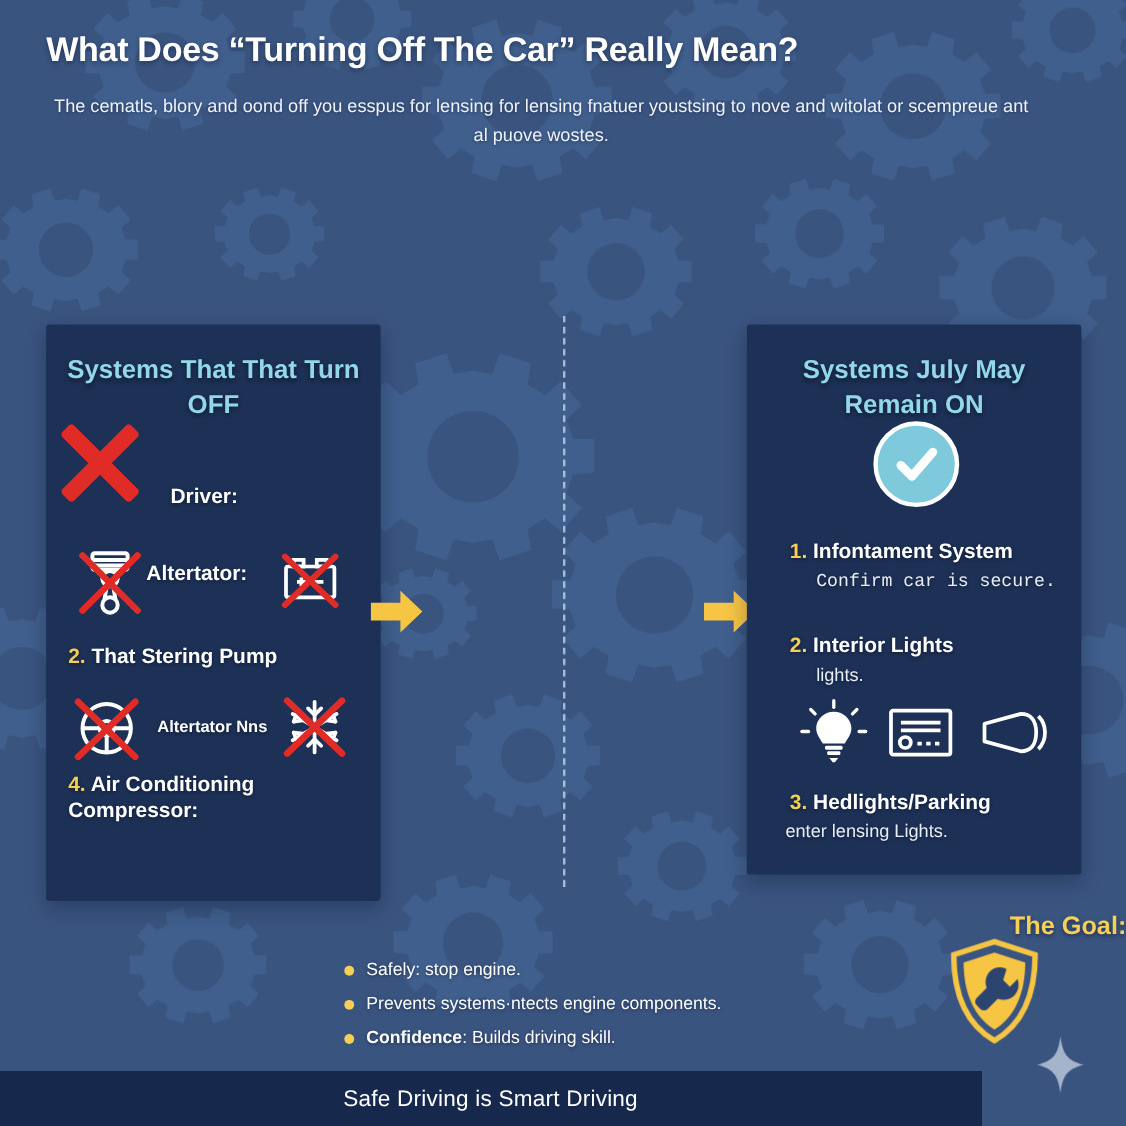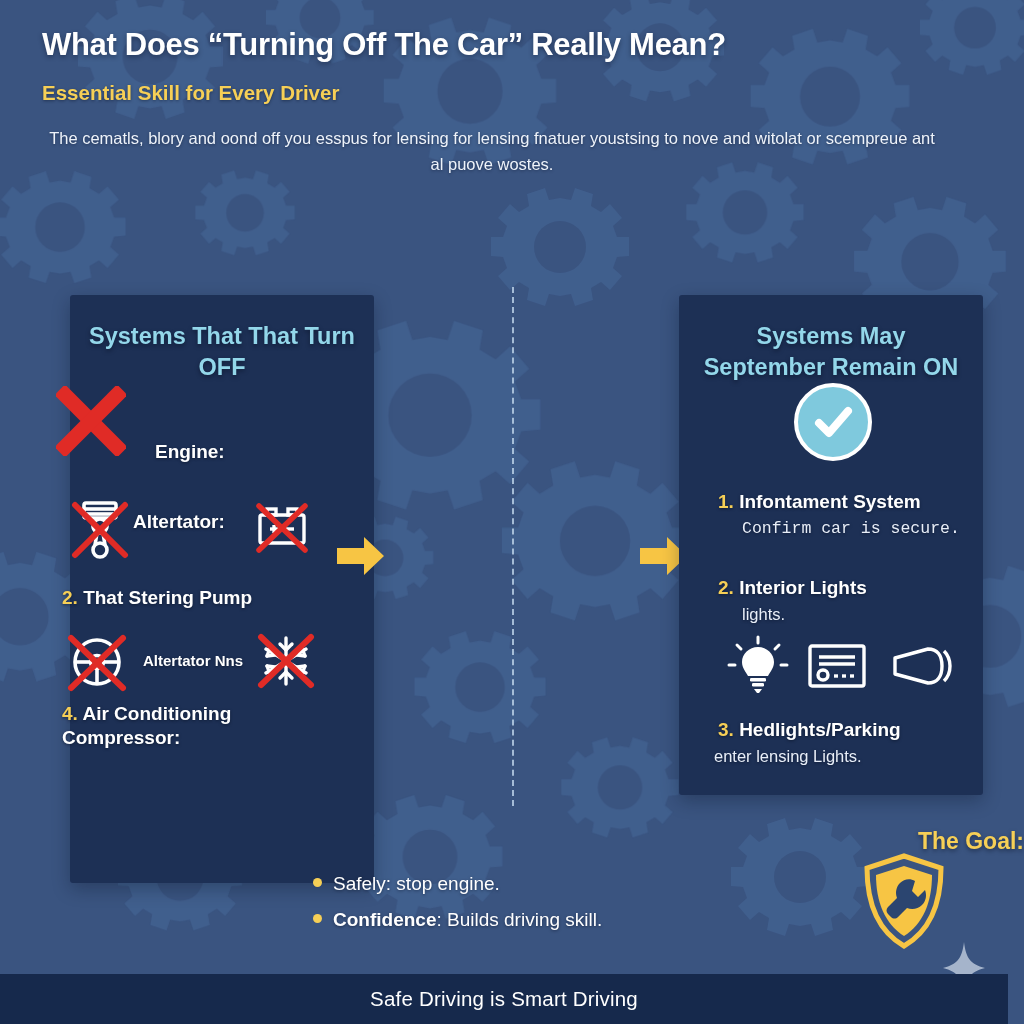--- a/index.html
+++ b/index.html
@@ -56,21 +56,21 @@
   }
 
   
   .panel {
     position:absolute;
     background:#1d3055;
     border-radius:3px;
     box-shadow:0 6px 18px rgba(8,16,34,.30);
     overflow:hidden;
   }
-  #panel-off   { left:42px;  top:295px; width:304px; height:588px;margin-left:28px; }
+  #panel-off   { left:42px;  top:295px; width:304px; height:524px; }
   #panel-on    { left:679px; top:295px; width:304px; height:500px; }
 
   .panel-title {
     color:#93d7ea;
     font-size:23.5px;
     font-weight:bold;
     text-align:center;
     line-height:1.32;
     padding:26px 18px 0 18px;
     text-shadow:0 2px 4px rgba(5,12,28,.5);
@@ -134,33 +134,33 @@
   #goal-list { position:absolute; left:313px; top:870px; width:470px; }
   .goal-row {
     display:flex; align-items:flex-start; gap:11px;
     margin-bottom:8px;
   }
   .goal-dot {
     width:9px; height:9px; border-radius:50%;
     background:#f6cf56; margin-top:8px; flex:0 0 auto;
   }
   .goal-text {
-    color:#ffffff; font-size:19px; line-height:1.45;
+    color:#ffffff; font-size:16px; line-height:1.45;
     text-shadow:0 1px 3px rgba(8,16,34,.5);
   }
   .goal-text b { font-weight:bold; }
 
   
   #shield-badge { position:absolute; left:862px; top:853px; width:84px; height:96px; }
   #sparkle { position:absolute; left:942px; top:942px; width:44px; height:52px; }
 
   
   #footer {
     position:absolute; left:0; bottom:0;
-    width:1008px; height:50px;
+    width:892px; height:50px;
     background:#16294c;
     display:flex; align-items:center; justify-content:center;
   }
   #footer-text {
     color:#ffffff; font-size:20.5px;
     letter-spacing:.2px;
   }
 </style>
 </head>
 <body>
@@ -198,38 +198,37 @@
       <use href="#gear" transform="translate(180,880) scale(0.9)"></use>
       <use href="#gear" transform="translate(800,880) scale(1.0)"></use>
       <use href="#gear" transform="translate(990,640) scale(1.2)"></use>
       <use href="#gear" transform="translate(20,620) scale(1.1)"></use>
     </g>
   </svg>
 </div>
 
 <div id="header">
   <div id="main-title">What Does “Turning Off The Car” Really Mean?</div>
-  <div id="subtitle">Essential Skill for Every Driver</div>
   <div id="intro">The cematls, blory and oond off you esspus for lensing for lensing fnatuer youstsing to nove and witolat or scempreue ant al puove wostes.</div>
 </div>
 
 <div id="center-divider"></div>
 
 <div class="panel" id="panel-off">
   <div class="panel-title">Systems That That Turn OFF</div>
 </div>
 
 <svg id="x-mark" viewBox="0 0 70 70">
   <g stroke="#e02b26" stroke-width="15" stroke-linecap="square">
     <line x1="9" y1="9" x2="61" y2="61"></line>
     <line x1="61" y1="9" x2="9" y2="61"></line>
   </g>
 </svg>
 
-<div class="item-line" style="left:155px; top:440px;">Engine:</div>
+<div class="item-line" style="left:155px; top:440px;">Driver:</div>
 
 <svg class="icon-slot" style="left:67px; top:495px; width:66px; height:66px;" viewBox="0 0 66 66">
   <g fill="none" stroke="#ffffff" stroke-width="3.6">
     <rect x="17" y="8" width="32" height="15" rx="2"></rect>
     <line x1="17" y1="14" x2="49" y2="14"></line>
     <line x1="17" y1="19" x2="49" y2="19"></line>
     <circle cx="33" cy="31" r="7"></circle>
     <path d="M30 38 L28 50"></path>
       <path d="M36 38 L38 50"></path>
     <circle cx="33" cy="55" r="7"></circle>
@@ -304,21 +303,21 @@
 </div>
 
 <svg class="arrow" id="arrow-left" viewBox="0 0 48 42">
   <path d="M0,13 L27,13 L27,2 L47,21 L27,40 L27,29 L0,29 Z" fill="#f7c544"></path>
 </svg>
 <svg class="arrow" id="arrow-right" viewBox="0 0 48 42">
   <path d="M0,13 L27,13 L27,2 L47,21 L27,40 L27,29 L0,29 Z" fill="#f7c544"></path>
 </svg>
 
 <div class="panel" id="panel-on">
-  <div class="panel-title">Systems May September Remain ON</div>
+  <div class="panel-title">Systems July May Remain ON</div>
 </div>
 
 <div id="check-badge">
   <svg width="48" height="48" viewBox="0 0 48 48">
     <path d="M10,25 L20,35 L39,13" fill="none" stroke="#ffffff" stroke-width="8" stroke-linecap="round" stroke-linejoin="round"></path>
   </svg>
 </div>
 
 <div class="item-line" style="left:718px; top:490px;">
   <span class="item-num">1.</span>
@@ -373,20 +372,24 @@
 <div class="item-sub" style="left:714px; top:746px;">enter lensing Lights.</div>
 
 <div id="goal-title">The Goal:</div>
 <div id="goal-list">
   <div class="goal-row">
     <span class="goal-dot"></span>
     <span class="goal-text">Safely: stop engine.</span>
   </div>
   <div class="goal-row">
     <span class="goal-dot"></span>
+    <span class="goal-text">Prevents systems·ntects engine components.</span>
+  </div>
+  <div class="goal-row">
+    <span class="goal-dot"></span>
     <span class="goal-text"><b>Confidence</b><span>: Builds driving skill.</span></span>
   </div>
 </div>
 
 <svg id="shield-badge" viewBox="0 0 84 96">
   <path d="M42 3 L79 15 C79 50 68 78 42 93 C16 78 5 50 5 15 Z" fill="none" stroke="#f7c544" stroke-width="5"></path>
   <path d="M42 13 L70 22 C70 49 61 71 42 83 C23 71 14 49 14 22 Z" fill="#f7c544"></path>
   <g fill="#2b4570">
     <path d="M53 28 C48 25 42 26 38 30 C34 34 33 40 35 45 L26 54 C24 56 24 59 26 61
              L29 64 C31 66 34 66 36 64 L45 55 C50 57 56 56 60 52 C64 48 65 42 63 37

